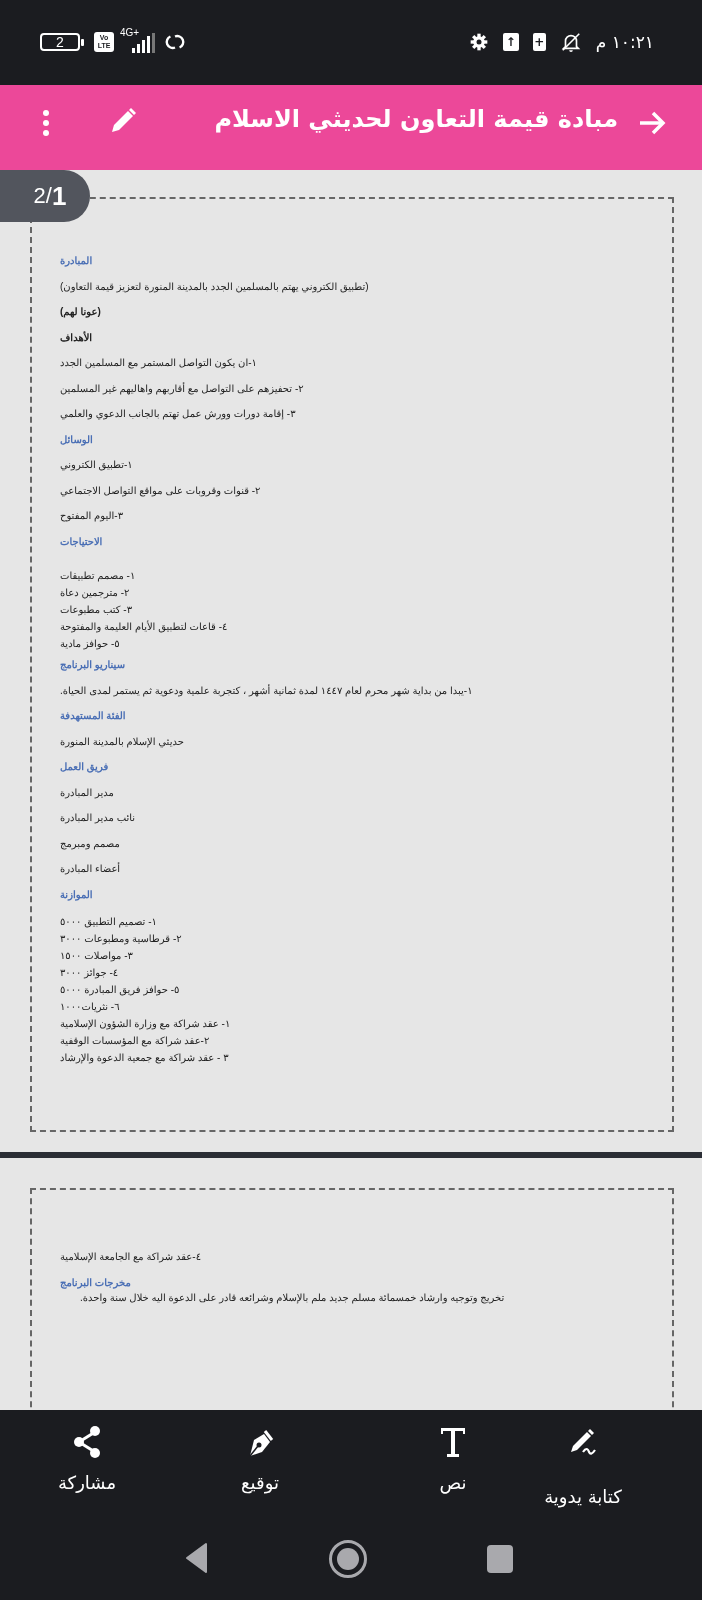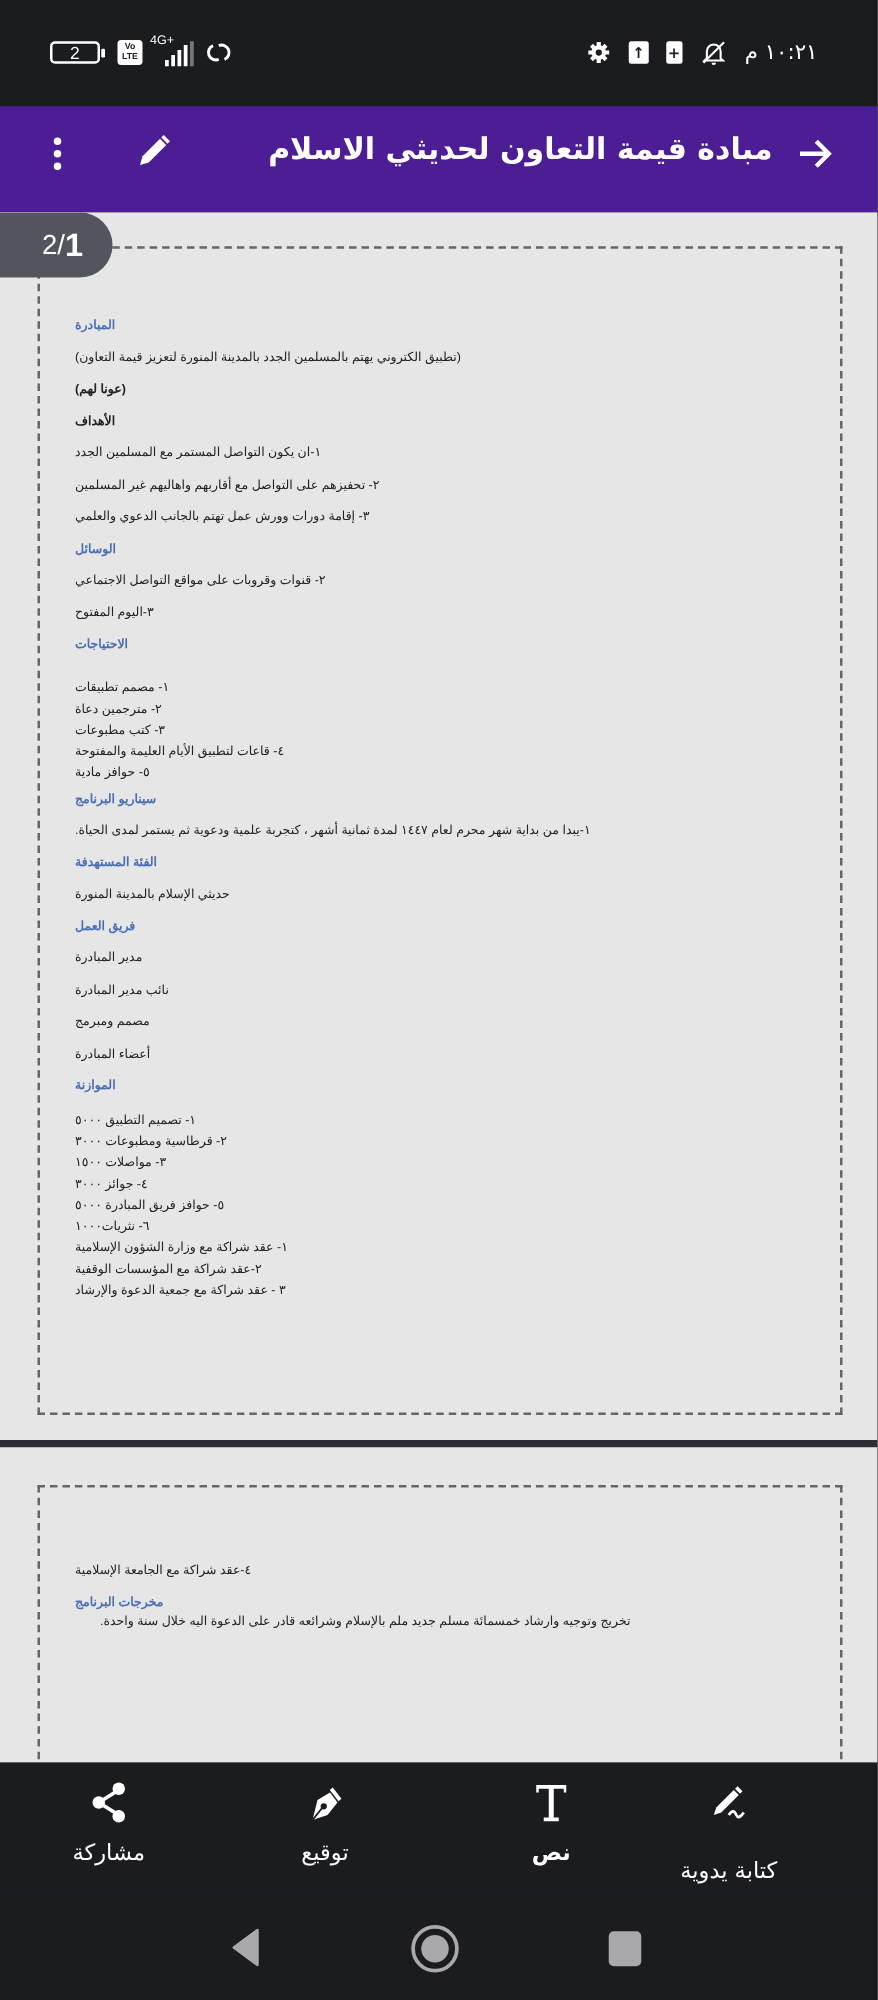--- a/index.html
+++ b/index.html
@@ -13,21 +13,21 @@
   .volte { margin-left: 8px; width: 20px; height: 20px; background: #fff; color: #1b1c20; border-radius: 3px; font-family: "Liberation Sans", sans-serif; font-size: 7px; font-weight: bold; line-height: 8px; text-align: center; padding-top: 2px; }
   .signal { position: relative; width: 38px; height: 22px; }
   .signal .net { position: absolute; left: 0; top: -4px; font-family: "Liberation Sans", sans-serif; font-size: 10px; color: #fff; }
   .signal .bars { position: absolute; left: 12px; bottom: 0; display: flex; align-items: flex-end; gap: 2px; }
   .signal .bars span { display: block; width: 3px; background: #fff; }
   .hotspot { width: 22px; height: 22px; }
   .status-right { position: absolute; right: 48px; top: 29px; height: 26px; display: flex; align-items: center; gap: 14px; font-family: "DejaVu Sans", sans-serif; }
   .clock { font-size: 17px; color: #fff; direction: rtl; }
   .sq-icon { width: 16px; height: 18px; background: #fff; color: #1b1c20; font-size: 12px; font-weight: bold; text-align: center; line-height: 18px; border-radius: 2px; }
 
-  .app-bar { position: absolute; left: 0; top: 85px; width: 702px; height: 85px; background: #4c1d95; }
+  .app-bar { position: absolute; left: 0; top: 85px; width: 702px; height: 85px; background: #ec4899; }
   .back-btn { position: absolute; right: 30px; top: 18px; width: 40px; height: 40px; }
   .doc-title { position: absolute; right: 84px; top: 20px; color: #fff; font-size: 24px; font-weight: bold; direction: rtl; white-space: nowrap; }
   .edit-btn { position: absolute; left: 104px; top: 19px; width: 36px; height: 36px; }
   .more-btn { position: absolute; left: 36px; top: 18px; width: 20px; height: 40px; display: flex; flex-direction: column; align-items: center; justify-content: center; gap: 4px; }
   .more-btn span { width: 6px; height: 6px; border-radius: 50%; background: #fff; display: block; }
 
   .viewer { position: absolute; left: 0; top: 170px; width: 702px; height: 1240px; background: #e6e6e6; overflow: hidden; }
   .page { position: absolute; left: 0; width: 702px; background: #e6e6e6; }
   .page1 { top: 0; height: 982px; }
   .page-sep { position: absolute; left: 0; top: 982px; width: 702px; height: 6px; background: #2b2e35; }
@@ -49,21 +49,21 @@
   .page-indicator { position: absolute; left: 0; top: 0; width: 90px; height: 52px; background: #52555d; border-radius: 0 26px 26px 0; color: #fff; font-family: "Liberation Sans", sans-serif; display: flex; align-items: center; justify-content: center; padding-left: 10px; }
   .page-indicator .total { font-size: 22px; }
   .page-indicator .current { font-size: 26px; font-weight: bold; }
 
   .bottom-toolbar { position: absolute; left: 0; top: 1410px; width: 702px; height: 105px; background: #1b1c20; }
   .tool { position: absolute; top: 12px; width: 130px; height: 85px; display: flex; flex-direction: column; align-items: center; color: #fff; }
   .tool .ico { width: 40px; height: 40px; display: flex; align-items: center; justify-content: center; }
   .tool .lbl { margin-top: 10px; font-size: 18px; direction: rtl; }
   .tool-share { left: 22px; }
   .tool-sign { left: 195px; }
-  .tool-text { left: 376px; font-weight: bold; }
+  .tool-text { left: 388px; }
   .tool-hand { left: 518px; justify-content: space-between; }
 
   .nav-bar { position: absolute; left: 0; top: 1515px; width: 702px; height: 85px; background: #1b1c20; }
   .nav-back { position: absolute; left: 184px; top: 27px; width: 24px; height: 32px; }
   .nav-home { position: absolute; left: 329px; top: 25px; width: 38px; height: 38px; border: 3px solid #a9a9ad; border-radius: 50%; display: flex; align-items: center; justify-content: center; }
   .nav-home span { width: 22px; height: 22px; background: #a9a9ad; border-radius: 50%; display: block; }
   .nav-recent { position: absolute; left: 487px; top: 30px; width: 26px; height: 28px; background: #a9a9ad; border-radius: 4px; }
 </style>
 </head>
 <body>
@@ -134,20 +134,21 @@
     <div class="frame"></div>
     <div class="doc">
       <div class="line heading">المبادرة</div>
       <div class="line">(تطبيق الكتروني يهتم بالمسلمين الجدد بالمدينة المنورة لتعزيز قيمة التعاون)</div>
       <div class="line bold">(عونا لهم)</div>
       <div class="line bold">الأهداف</div>
       <div class="line">١-ان يكون التواصل المستمر مع المسلمين الجدد</div>
       <div class="line">٢- تحفيزهم على التواصل مع أقاربهم واهاليهم غير المسلمين</div>
       <div class="line">٣- إقامة دورات وورش عمل تهتم بالجانب الدعوي والعلمي</div>
       <div class="line heading">الوسائل</div>
+      <div class="line">١-تطبيق الكتروني</div>
       <div class="line">٢- قنوات وقروبات على مواقع التواصل الاجتماعي</div>
       <div class="line">٣-اليوم المفتوح</div>
       <div class="line heading">الاحتياجات</div>
       <div class="pad-line"></div>
       <div class="line tight">١-   مصمم تطبيقات</div>
       <div class="line tight">٢-   مترجمين دعاة</div>
       <div class="line tight">٣-   كتب مطبوعات</div>
       <div class="line tight">٤-   قاعات لتطبيق الأيام العليمة والمفتوحة</div>
       <div class="line tight">٥-   حوافز مادية</div>
       <div class="line heading">سيناريو البرنامج</div>

